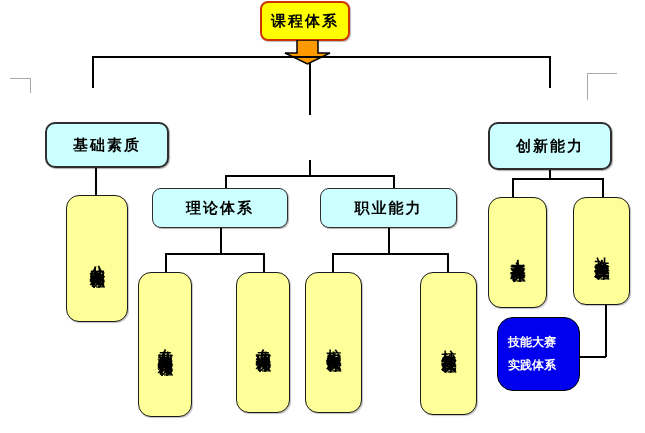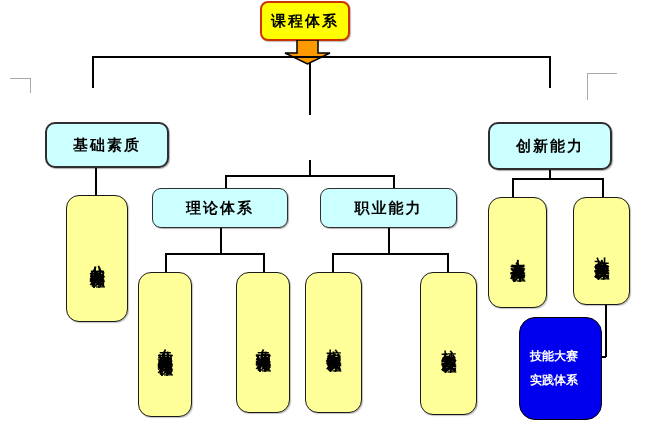--- a/index.html
+++ b/index.html
@@ -117,18 +117,18 @@
   <div class="box yv" style="left:488px;top:197px;width:59px;height:111px;">
     <span>人文素养课程</span>
   </div>
   <div class="box yv" style="left:573px;top:197px;width:57px;height:108px;">
     <span>社会实践课程</span>
   </div>
 
   <div class="lv" style="left:605px;top:305px;height:52px;"></div>
   <div class="lh" style="left:580px;top:356px;width:26px;"></div>
 
-  <div class="box note" style="left:497px;top:317px;width:83px;height:103px;margin-left:22px;">
+  <div class="box note" style="left:497px;top:317px;width:83px;height:74px;">
     <span>技能大赛</span>
     <span>实践体系</span>
   </div>
 
 </div>
 
 </body></html>

